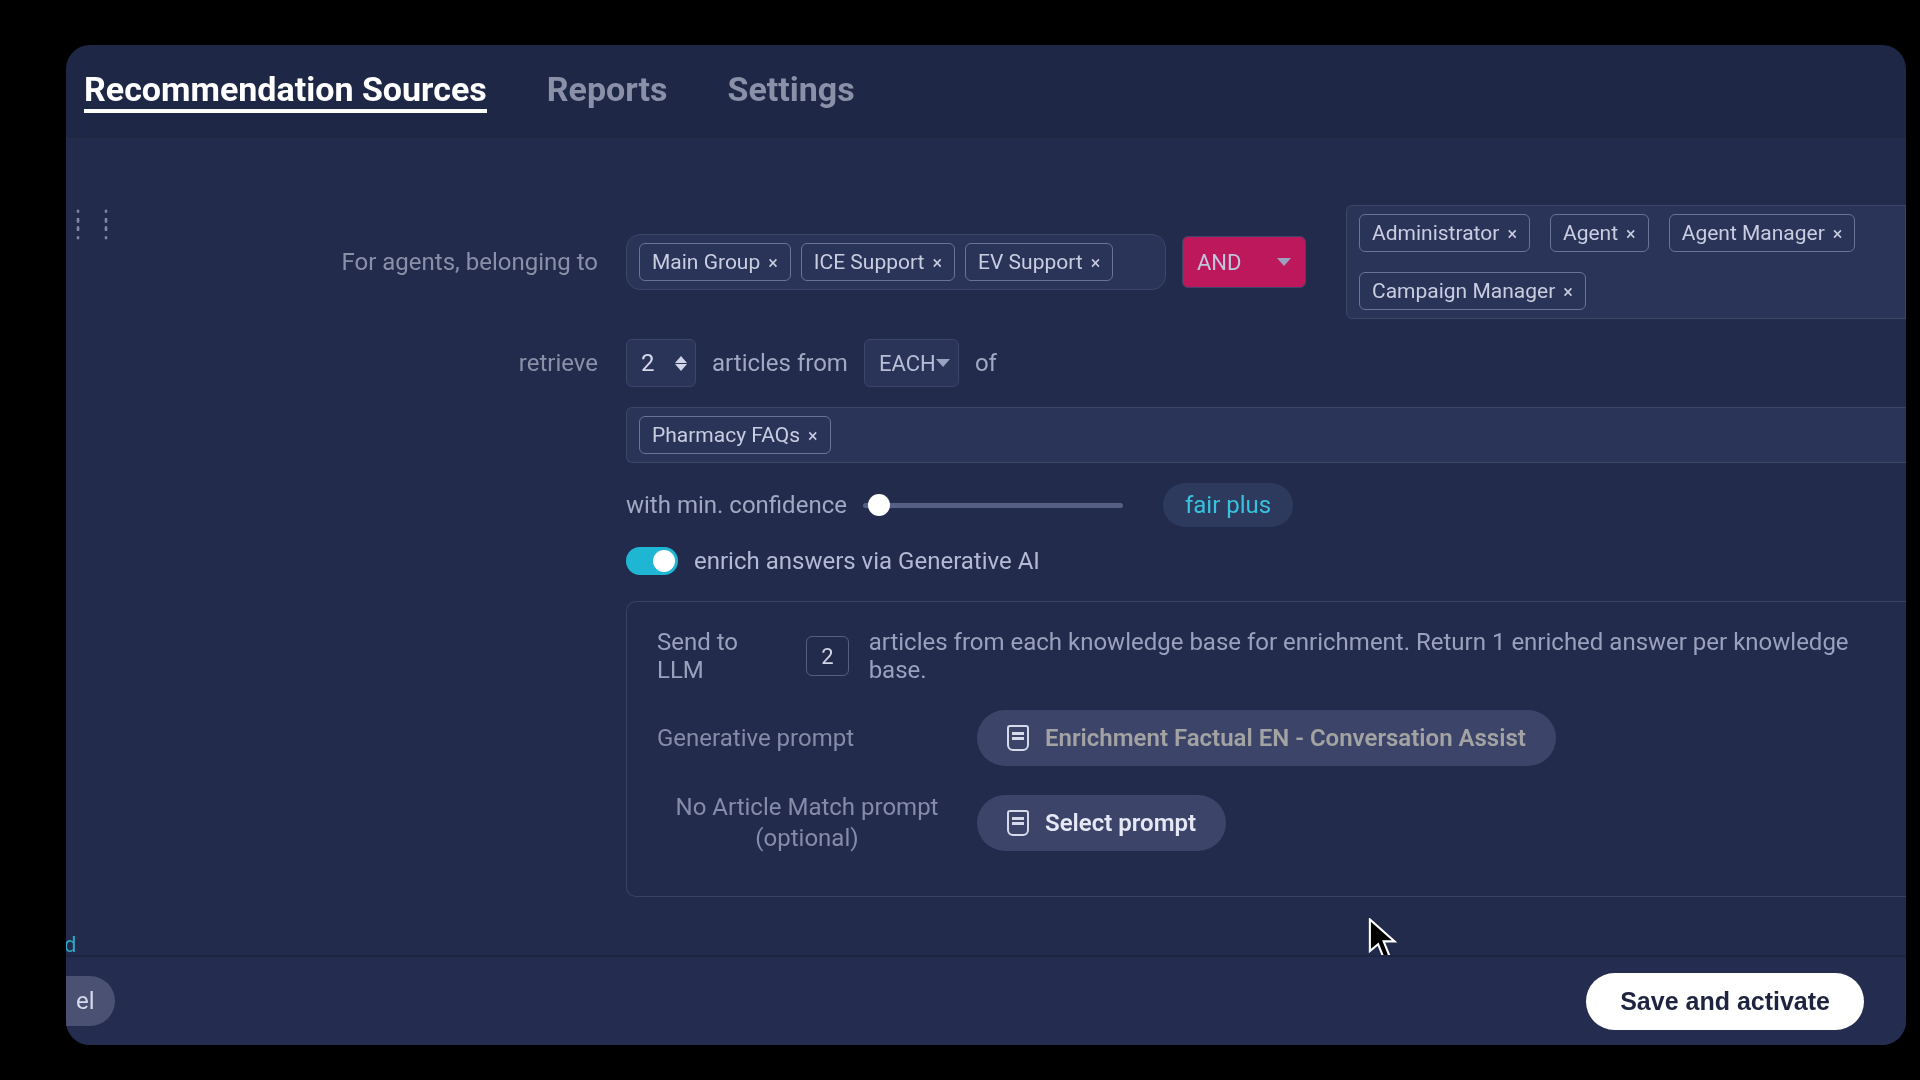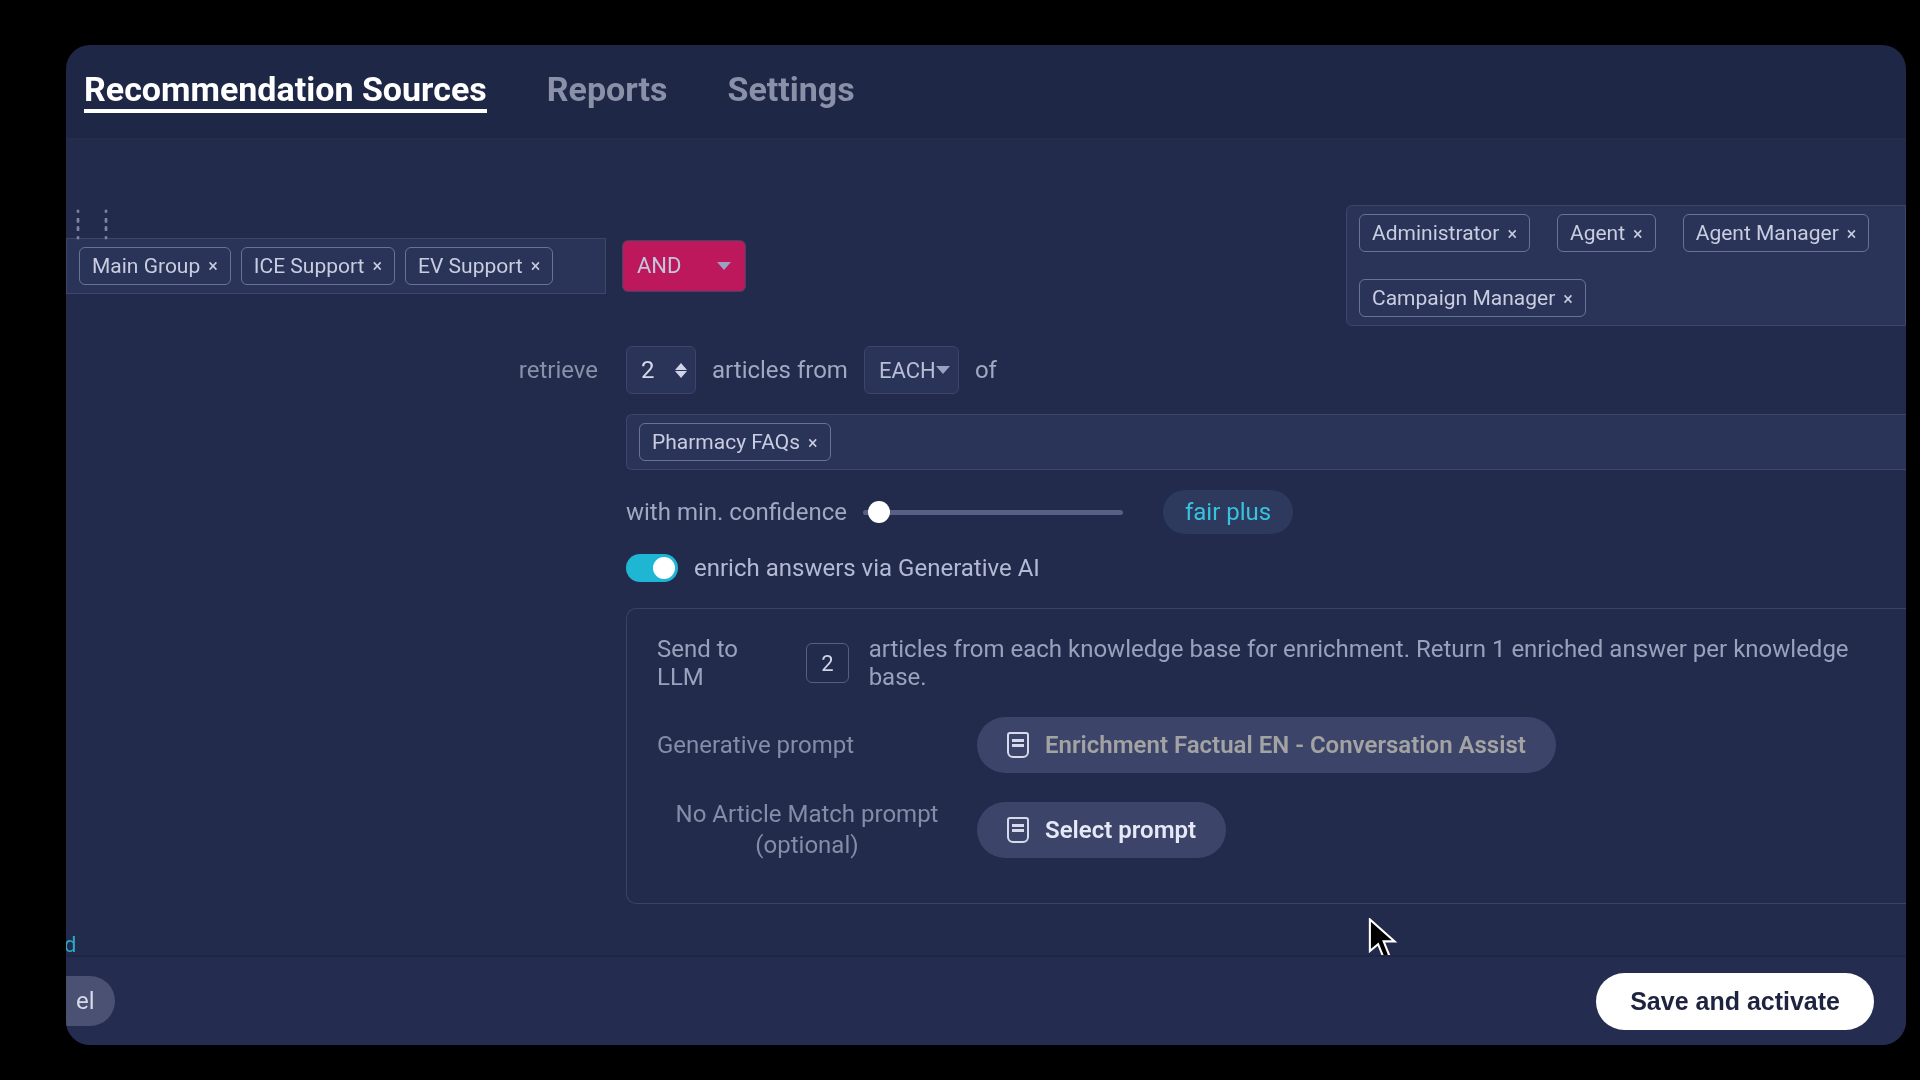--- a/index.html
+++ b/index.html
@@ -74,21 +74,21 @@
   .field-col {
     flex: 1;
     display: flex;
     align-items: center;
     gap: 16px;
   }
 
   .tag-input {
     background: #2a3358;
     border: 1px solid #3d4668;
-    border-radius: 0;
+    border-radius: 14px;
     padding: 8px 12px;
     display: flex;
     gap: 10px;
     min-height: 52px;
     align-items: center;
     flex-wrap: wrap;
   }
   .tag-input.w1 { width: 540px; }
   .tag-input.wfull { flex: 1; min-width: 400px; }
 
@@ -129,21 +129,21 @@
     border-top: 8px solid #9aa2c0;
   }
 
   .roles-box {
     background: #2a3358;
     border: 1px solid #3d4668;
     border-radius: 6px 0 0 6px;
     padding: 8px 12px;
     display: flex;
     flex-wrap: wrap;
-    gap: 27px;
+    gap: 20px;
     align-items: flex-start;
     width: 560px;
     margin-left: auto;
     min-height: 72px;
   }
 
   
   .spinner {
     background: #2a3358;
     border: 1px solid #3d4668;
@@ -274,21 +274,21 @@
   
   .bottom-bar {
     position: absolute;
     bottom: 0; left:0; right:0;
     height: 90px;
     background: #242d50;
     border-top: 2px solid rgba(0,0,0,0.15);
     display:flex;
     align-items:center;
     justify-content:space-between;
-    padding: 0 32px 0 0;
+    padding: 0 42px 0 0;
   }
   .cancel-stub {
     background: #4a5172;
     color: #d6daeb;
     font-size: 24px;
     border-radius: 0 28px 28px 0;
     height: 50px;
     padding: 0 20px 0 10px;
     display:flex; align-items:center;
   }
@@ -330,20 +330,21 @@
     <div class="tab active">Recommendation Sources</div>
     <div class="tab">Reports</div>
     <div class="tab">Settings</div>
   </div>
 
   <div class="main">
 
     <div class="drag-icon">⋮⋮<br>⋮⋮</div>
 
     <div class="row">
+      <div class="label-col">For agents, belonging to</div>
       <div class="field-col">
         <div class="tag-input w1" id="agent-groups">
             <span class="chip">
               <span>Main Group</span>
               <span class="chip-x">×</span>
             </span>
             <span class="chip">
               <span>ICE Support</span>
               <span class="chip-x">×</span>
             </span>

